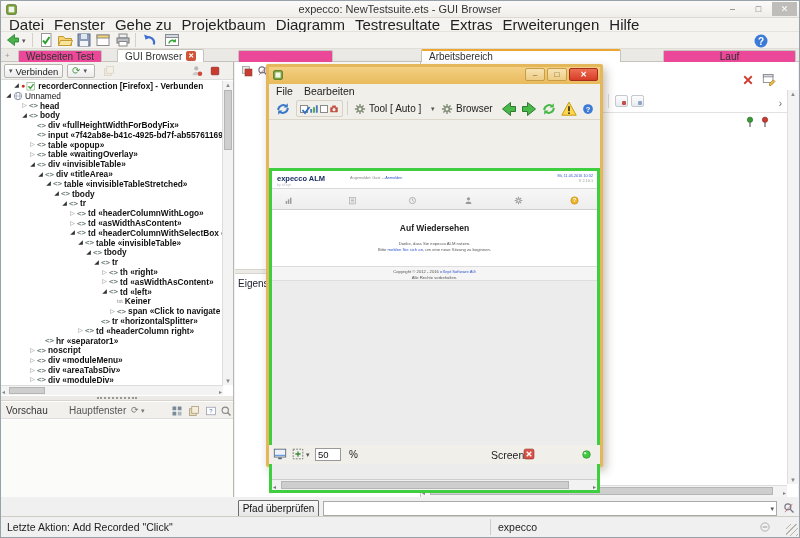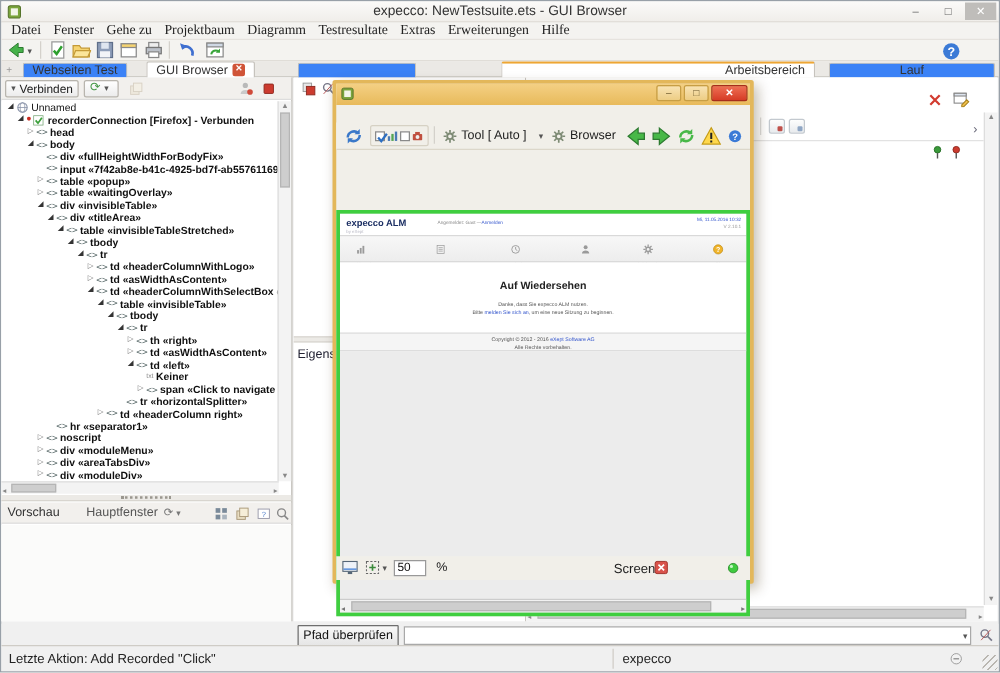--- a/index.html
+++ b/index.html
@@ -16,30 +16,30 @@
             border-bottom:1px solid #ddd9d2;}
   .title-text{position:absolute;left:0;right:0;top:2px;text-align:center;font-size:11px;color:#333;}
   .app-icon{position:absolute;left:4px;top:2px;width:13px;height:13px;}
   .winbtns{position:absolute;right:2px;top:1px;display:flex;gap:1px;}
   .wb{width:25px;height:14px;display:flex;align-items:center;justify-content:center;font-size:9px;color:#666;}
   .wb.close{background:#bfbdba;color:#fff;}
 
   
   .menubar{position:absolute;left:0;top:17px;right:0;height:14px;background:#f4f3f0;display:flex;
            align-items:center;padding-left:3px;border-bottom:1px solid #e6e3de;}
-  .menu-item{font-size:11px;color:#222;padding:0 5px;line-height:13px;font-family:Liberation Serif, serif;}
+  .menu-item{font-size:15px;color:#222;padding:0 5px;line-height:13px;}
 
   
   .toolbar{position:absolute;left:0;top:31px;right:0;height:17px;background:#f4f3f0;border-bottom:1px solid #e0ddd7;}
   .tb-sep{position:absolute;top:1px;width:1px;height:14px;background:#d4d1cb;}
   .tb-dd{font-size:7px;color:#555;position:absolute;top:5px;}
 
   
   .tabrow{position:absolute;left:0;top:48px;right:0;height:13px;background:#ebe9e5;border-bottom:1px solid #c6c3bd;}
-  .tab{position:absolute;top:1px;height:12px;background:#3b82f6;border:1px solid #c6c3bd;border-bottom:none;
+  .tab{position:absolute;top:1px;height:12px;background:#ec4899;border:1px solid #c6c3bd;border-bottom:none;
        border-radius:2px 2px 0 0;font-size:10px;color:#333;display:flex;align-items:center;padding:0 7px;gap:4px;}
   .tab.active{background:#fff;top:0;height:13px;z-index:2;}
   .tab.orangetop{border-top:2px solid #eeA633;}
   .tabclose{width:10px;height:10px;border-radius:2px;background:#d05438;color:#fff;font-size:7px;line-height:10px;
             text-align:center;font-weight:bold;}
 
   
   .left-panel{position:absolute;left:0;top:61px;width:233px;bottom:40px;background:#fff;border-right:1px solid #b9b6b0;}
   .lp-toolbar{position:absolute;left:0;top:0;right:0;height:18px;background:#f2f0ed;border-bottom:1px solid #ddd;}
   .flatbtn{position:absolute;top:2px;height:14px;border:1px solid #b8b5ae;background:linear-gradient(#fff,#ececec);
@@ -233,21 +233,21 @@
   <div class="tabrow">
     <span class="abs" style="left:4px;top:2px;font-size:8px;color:#999">+</span>
     <div class="tab" style="left:17px">
       <span>Webseiten Test</span>
     </div>
     <div class="tab active" style="left:116px">
       <span>GUI Browser</span>
       <span class="tabclose">✕</span>
     </div>
     <div class="tab" style="left:237px;width:95px"></div>
-    <div class="tab active orangetop" style="left:400px;width:251px;justify-content:flex-end">
+    <div class="tab active orangetop" style="left:420px;width:200px;justify-content:flex-start">
       <span>Arbeitsbereich</span>
     </div>
     <div class="tab" style="left:662px;width:133px;justify-content:center">
       <span>Lauf</span>
     </div>
   </div>
 
   <div class="left-panel">
     <div class="lp-toolbar">
       <div class="flatbtn" style="left:3px">
@@ -271,41 +271,41 @@
             <circle cx="12" cy="11.5" r="3" fill="#d04a3a"></circle>
           </svg>
         </span>
       <span class="abs icon12 ticon" style="left:208px;top:3px">
           <svg viewBox="0 0 16 16" xmlns="http://www.w3.org/2000/svg">
             <rect x="3" y="3" width="10" height="10" rx="1" fill="#cc3b2f" stroke="#8e2a20"></rect>
           </svg>
         </span>
     </div>
     <div class="tree" id="tree">
+        <div class="tree-row" style="padding-left: 11px;">
+          <span class="exp open">◢</span>
+          <span class="reddot">●</span>
+          <span class="icon12 ticon" style="width: 10px; height: 10px; margin-right: 2px;">
+            <svg viewBox="0 0 16 16" xmlns="http://www.w3.org/2000/svg">
+              <rect x="1.5" y="2.5" width="12" height="12" fill="#fff" stroke="#7aa87a"></rect>
+              <path d="M4 8.5l3 3.5 5-7" stroke="#3aa03a" stroke-width="2.2" fill="none"></path>
+            </svg>
+          </span>
+          <span class="treelabel b">recorderConnection [Firefox] - Verbunden</span>
+        </div>
         <div class="tree-row" style="padding-left: 3px;">
           <span class="exp open">◢</span>
           <span class="icon12 ticon" style="width: 10px; height: 10px; margin-right: 2px;">
             <svg viewBox="0 0 16 16" xmlns="http://www.w3.org/2000/svg">
               <circle cx="8" cy="8" r="6" fill="none" stroke="#8892a8" stroke-width="1.4"></circle>
               <ellipse cx="8" cy="8" rx="3" ry="6" fill="none" stroke="#8892a8"></ellipse>
               <path d="M2 8h12" stroke="#8892a8"></path>
             </svg>
           </span>
           <span class="treelabel">Unnamed</span>
-        </div>
-        <div class="tree-row" style="padding-left: 11px;">
-          <span class="exp open">◢</span>
-          <span class="reddot">●</span>
-          <span class="icon12 ticon" style="width: 10px; height: 10px; margin-right: 2px;">
-            <svg viewBox="0 0 16 16" xmlns="http://www.w3.org/2000/svg">
-              <rect x="1.5" y="2.5" width="12" height="12" fill="#fff" stroke="#7aa87a"></rect>
-              <path d="M4 8.5l3 3.5 5-7" stroke="#3aa03a" stroke-width="2.2" fill="none"></path>
-            </svg>
-          </span>
-          <span class="treelabel b">recorderConnection [Firefox] - Verbunden</span>
         </div>
         <div class="tree-row" style="padding-left: 19px;">
           <span class="exp">▷</span>
           <span class="tagic">&lt;&gt;</span>
           <span class="treelabel b">head</span>
         </div>
         <div class="tree-row" style="padding-left: 19px;">
           <span class="exp open">◢</span>
           <span class="tagic">&lt;&gt;</span>
           <span class="treelabel b">body</span>
@@ -630,20 +630,24 @@
             <rect x="2" y="2" width="12" height="12" rx="2" fill="#7aa43c" stroke="#55732a"></rect>
             <rect x="4.5" y="4.5" width="7" height="7" fill="#f2f5e9"></rect>
           </svg>
         </span>
       <div class="rec-btns">
         <div class="rbtn">–</div>
         <div class="rbtn">□</div>
         <div class="rbtn close">✕</div>
       </div>
     </div>
+    <div class="rec-menu" id="rec-menu">
+        <span>File</span>
+        <span>Bearbeiten</span>
+      </div>
 
     <div class="rec-toolbar">
       <span class="abs icon16 ticon" style="left:6px;top:3px">
           <svg viewBox="0 0 16 16" xmlns="http://www.w3.org/2000/svg">
             <path d="M3.2 9a5 5 0 0 1 8.3-3.6" fill="none" stroke="#3a78c9" stroke-width="2"></path>
             <path d="M12.8 2.2v4.2H8.6z" fill="#3a78c9"></path>
             <path d="M12.8 7a5 5 0 0 1-8.3 3.6" fill="none" stroke="#3a78c9" stroke-width="2"></path>
             <path d="M3.2 13.8V9.6h4.2z" fill="#3a78c9"></path>
           </svg>
         </span>

